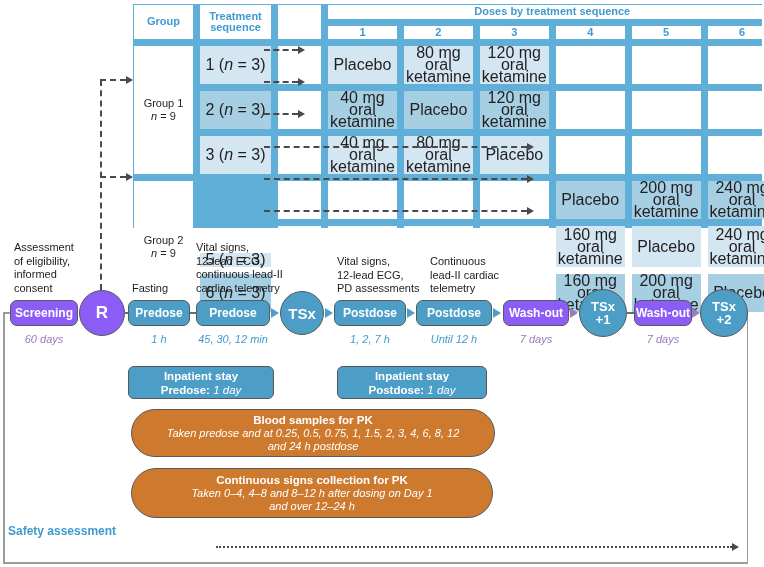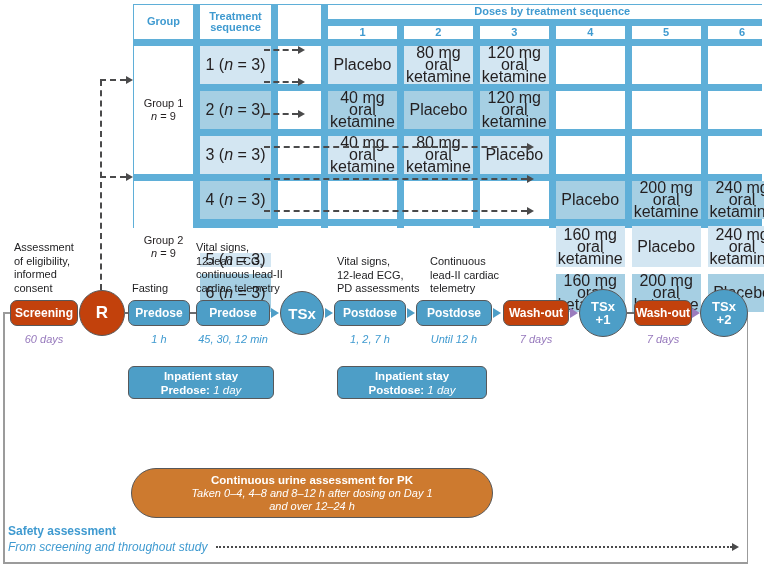--- a/index.html
+++ b/index.html
@@ -26,21 +26,21 @@
 
   
   .dashline { border-top:2px dashed #4a4a4b; height:0; }
   .dashdot  { border-top:2px dotted #4a4a4b; height:0; }
   .dashv    { border-left:2px dashed #4a4a4b; width:0; }
   .ahead { width:0; height:0; border-top:4.5px solid transparent; border-bottom:4.5px solid transparent; border-left:7px solid #4a4a4b; }
 
   
   .fbox { border:1.5px solid #57585a; border-radius:7px; color:#fff; font-weight:bold;
           font-size:12px; display:flex; align-items:center; justify-content:center; height:26px; }
-  .purple { background:#c2410c; }
+  .purple { background:#8b5cf6; }
   .blue   { background:#4d9ec7; }
   .fcirc { border:1.5px solid #57585a; border-radius:50%; color:#fff; font-weight:bold;
            display:flex; flex-direction:column; align-items:center; justify-content:center; text-align:center; }
   .annot { font-size:11px; line-height:13.5px; color:#1d1d1f; white-space:pre-line; }
   .below { font-size:11px; font-style:italic; text-align:center; }
   .below.bluetx { color:#3f9ad0; }
   .below.purpletx { color:#9678bc; }
   .carrow { width:0; height:0; border-top:5px solid transparent; border-bottom:5px solid transparent; }
   .carrow.bluetx { border-left:8px solid #4d9ec7; }
   .carrow.purpletx { border-left:8px solid #9a7cbe; }
@@ -126,23 +126,20 @@
         <span><span>3 (</span><span class="ital">n</span><span> = 3)</span></span>
       </div>
     <div class="cell" style="grid-area:5/3/6/4;"></div>
     <div class="cell lt" style="grid-area:5/4/6/5;">40 mg oral ketamine</div>
     <div class="cell lt" style="grid-area:5/5/6/6;">80 mg oral ketamine</div>
     <div class="cell lt" style="grid-area:5/6/6/7;">Placebo</div>
     <div class="cell" style="grid-area:5/7/6/8;"></div>
     <div class="cell" style="grid-area:5/8/6/9;"></div>
     <div class="cell" style="grid-area:5/9/6/10;"></div>
 
-    <div class="cell dk" style="grid-area:6/2/7/3;">
-        <span><span>4 (</span><span class="ital">n</span><span> = 3)</span></span>
-      </div>
     <div class="cell" style="grid-area:6/3/7/4;"></div>
     <div class="cell" style="grid-area:6/4/7/5;"></div>
     <div class="cell" style="grid-area:6/5/7/6;"></div>
     <div class="cell" style="grid-area:6/6/7/7;"></div>
     <div class="cell dk" style="grid-area:6/7/7/8;">Placebo</div>
     <div class="cell dk" style="grid-area:6/8/7/9;">200 mg oral ketamine</div>
     <div class="cell dk" style="grid-area:6/9/7/10;">240 mg oral ketamine</div>
 
     <div class="cell lt" style="grid-area:7/2/8/3;margin-top:27px;">
         <span><span>5 (</span><span class="ital">n</span><span> = 3)</span></span>
@@ -237,24 +234,28 @@
 
   <div class="abs inbox" style="left:128px; top:366px; width:146px; height:33px;">
     <span class="b">Inpatient stay</span>
     <span><span class="b">Predose:</span>&nbsp;<span class="ital">1 day</span></span>
   </div>
   <div class="abs inbox" style="left:337px; top:366px; width:150px; height:33px;">
     <span class="b">Inpatient stay</span>
     <span><span class="b">Postdose:</span>&nbsp;<span class="ital">1 day</span></span>
   </div>
 
+  <div class="abs pill" style="left:131px; top:409px; width:364px; height:48px;">
+    <span class="ptitle">Blood samples for PK</span>
+    <span class="pbody">Taken predose and at 0.25, 0.5, 0.75, 1, 1.5, 2, 3, 4, 6, 8, 12
+and 24 h postdose</span>
+  </div>
   <div class="abs pill" style="left:131px; top:468px; width:362px; height:50px;">
-    <span class="ptitle">Continuous urine assessment for PK</span>
+    <span class="ptitle">Continuous signs collection for PK</span>
     <span class="pbody">Taken 0–4, 4–8 and 8–12 h after dosing on Day 1
 and over 12–24 h</span>
   </div>
 
   <div class="abs safetitle" style="left:8px; top:524px;">Safety assessment</div>
-  <div class="abs safesub" style="left:8px; top:540px;">From screening and throughout study</div>
   <div class="abs dashdot" style="left:216px; top:546px; width:516px;"></div>
   <div class="abs ahead" style="left:732px; top:542.5px;"></div>
 
 </div>
 
 </body></html>

